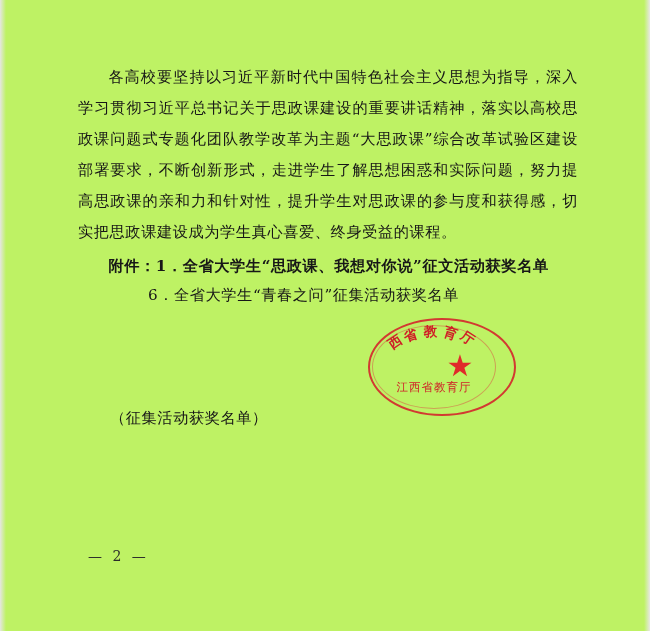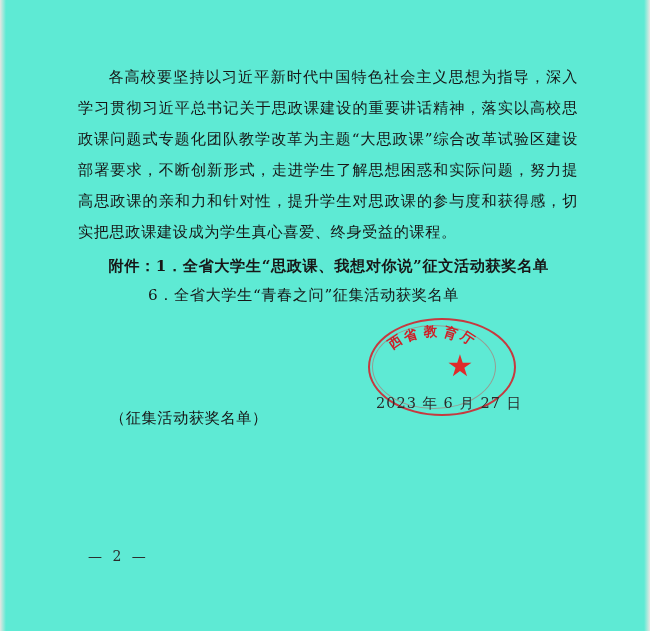--- a/index.html
+++ b/index.html
@@ -11,21 +11,21 @@
     height: 631px;
     background: #ffffff;
     font-family: "DejaVu Serif", serif;
     color: #1a1a1a;
     overflow: hidden;
   }
   .page {
     position: relative;
     width: 650px;
     height: 631px;
-    background: #5eead4;
+    background: #bef264;
     box-sizing: border-box;
   }
   .body-text {
     position: absolute;
     left: 78px;
     top: 62px;
     width: 500px;
     font-size: 15.2px;
     line-height: 31px;
     letter-spacing: 0.6px;
@@ -181,20 +181,20 @@
     <div class="line2">6．全省大学生“青春之问”征集活动获奖名单</div>
   </div>
 
   <div class="seal-area">
     <div class="seal"></div>
     <div class="seal-inner"></div>
     <div class="seal-arc">
       <span class="c1">西</span><span class="c2">省</span><span class="c3">教</span><span class="c4">育</span><span class="c5">厅</span>
     </div>
     <div class="seal-star">★</div>
-    <div class="seal-date">2023 年 6 月 27 日</div>
+    <div class="seal-bottom">江西省教育厅</div>
   </div>
 
   <div class="public-note">（征集活动获奖名单）</div>
 
   <div class="page-number">— 2 —</div>
 
 </div>
 
 </body></html>

